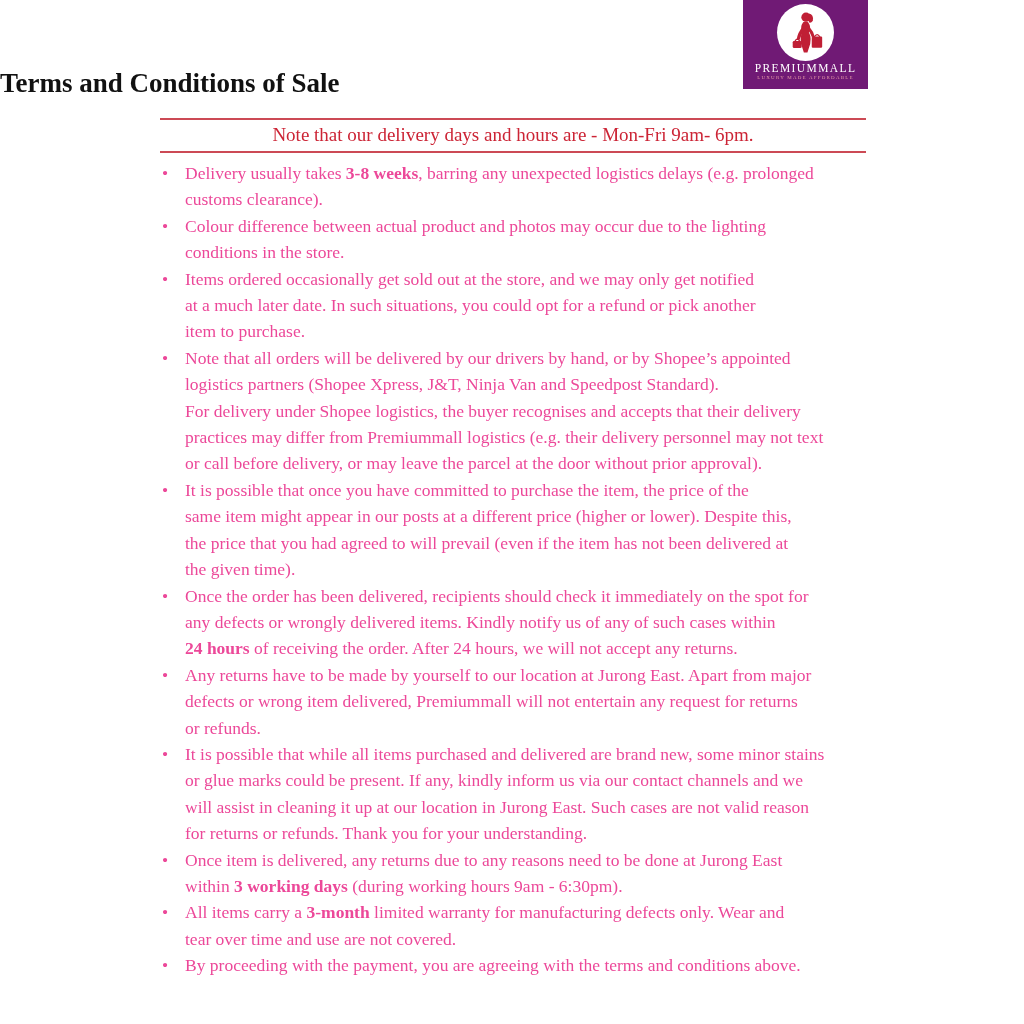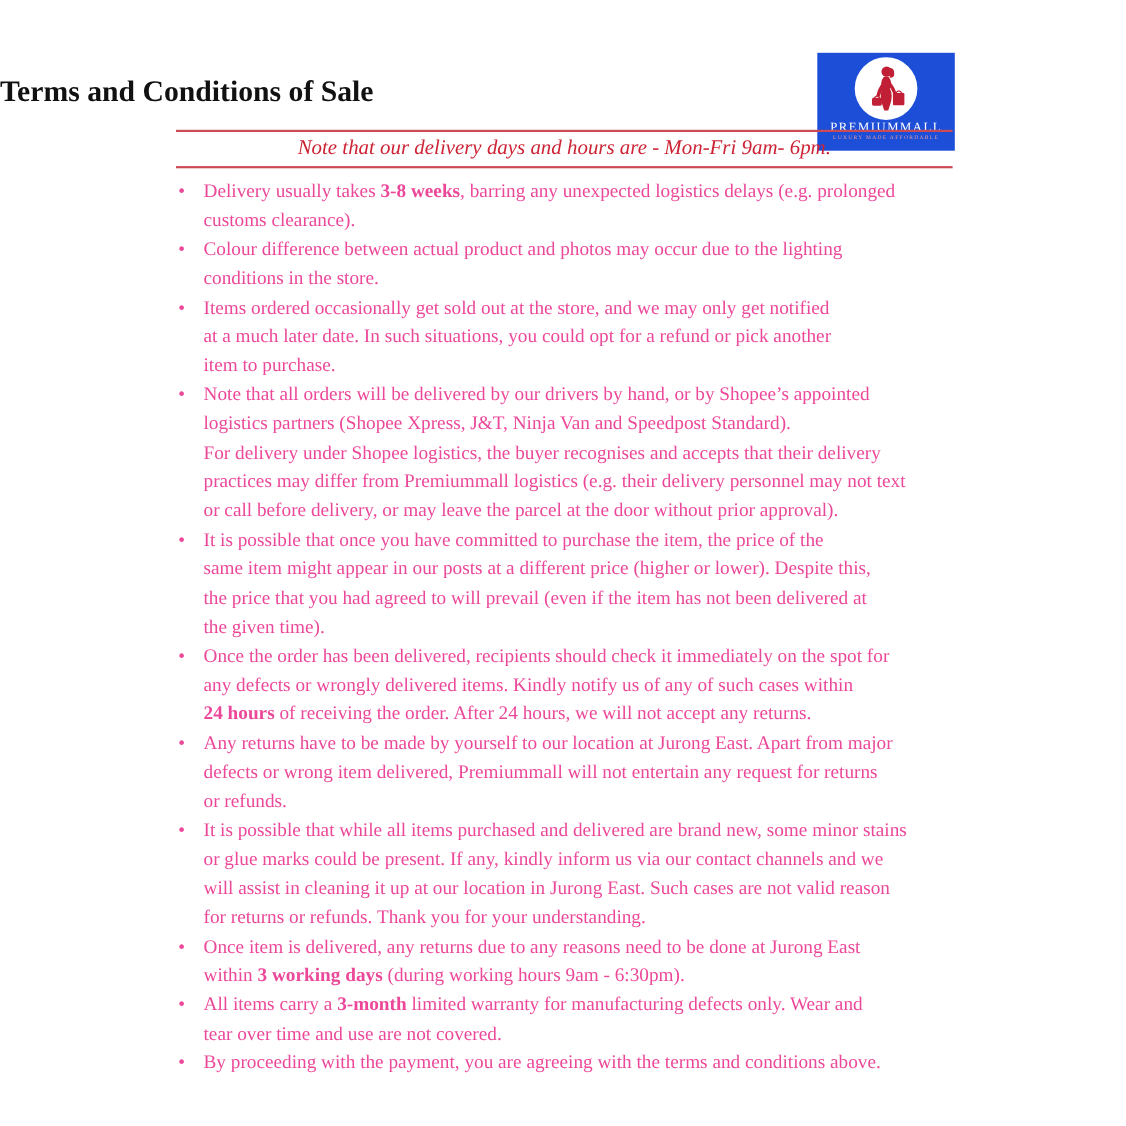--- a/index.html
+++ b/index.html
@@ -14,23 +14,22 @@
     overflow: hidden;
   }
 
   
   .logo {
     position: absolute;
     top: 0;
     left: 743px;
     width: 125px;
     height: 89px;
-    background: #1d4ed8;
+    background: #701a75;
     text-align: center;
-    margin-top: 48px;
   }
   .logo-circle {
     width: 57px;
     height: 57px;
     border-radius: 50%;
     background: #ffffff;
     margin: 4px auto 1px auto;
     display: flex;
     align-items: center;
     justify-content: center;
@@ -69,21 +68,20 @@
     position: absolute;
     top: 118px;
     left: 160px;
     width: 706px;
     border-top: 2px solid #cc4a55;
     border-bottom: 2px solid #cc4a55;
     padding: 4px 0 5px 0;
     text-align: center;
   }
   .note-text {
-    font-style: italic;
     font-size: 19px;
     color: #cc2435;
   }
 
   
   .terms {
     position: absolute;
     top: 160px;
     left: 160px;
     width: 732px;

